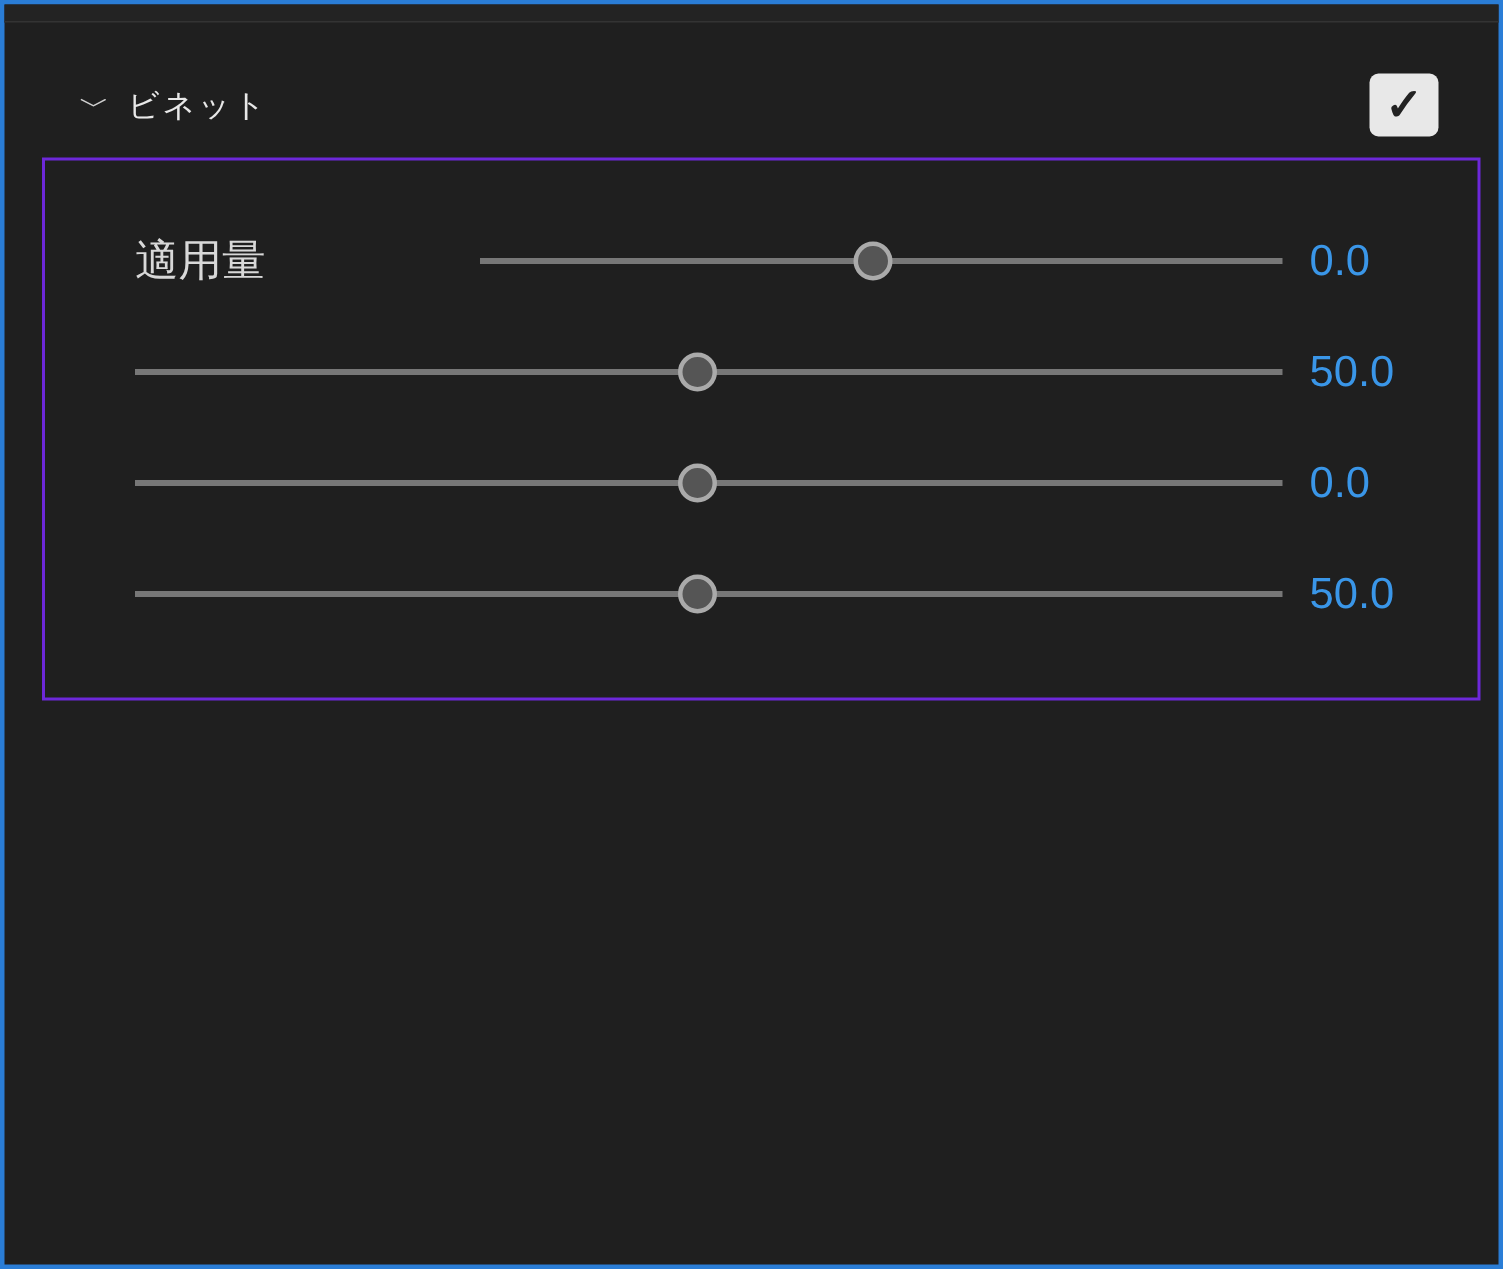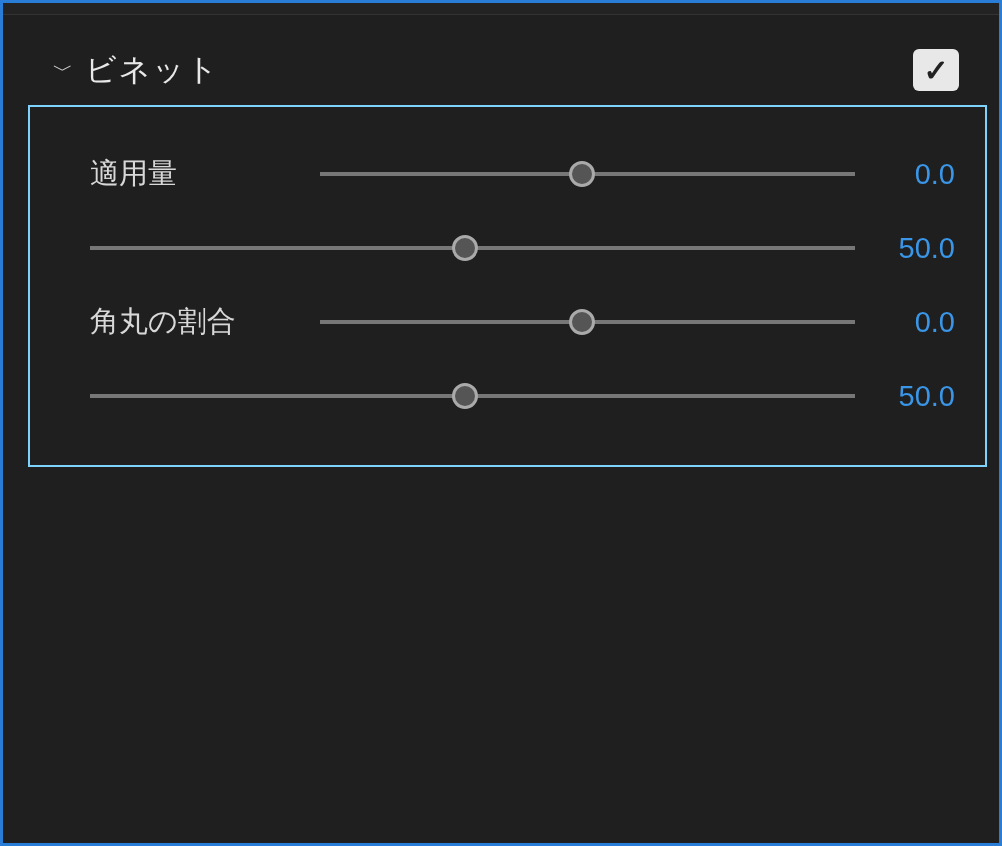--- a/index.html
+++ b/index.html
@@ -45,21 +45,21 @@
       align-items: center;
       gap: 12px;
     }
     .chevron-icon {
       color: #d0d0d0;
       font-size: 20px;
       user-select: none;
     }
     .section-title {
       color: #e8e8e8;
-      font-size: 31px;
+      font-size: 21px;
       font-weight: 400;
       letter-spacing: 2px;
     }
     .checkbox-wrapper {
       width: 46px;
       height: 42px;
       background: #e8e8e8;
       border-radius: 6px;
       display: flex;
       align-items: center;
@@ -70,21 +70,21 @@
       color: #222;
       font-size: 30px;
       font-weight: bold;
     }
     .sliders-container {
       position: absolute;
       top: 102px;
       left: 25px;
       right: 12px;
       height: 362px;
-      border: 2px solid #7dd3fc;
+      border: 2px solid #6d28d9;
       padding: 30px 30px 10px 60px;
     }
     .slider-row {
       display: flex;
       align-items: center;
       height: 74px;
       gap: 0;
     }
     .slider-label {
       color: #d8d8d8;
@@ -114,21 +114,21 @@
       border: 3px solid #aaa;
       left: 49%;
       top: 50%;
       transform: translate(-50%, -50%);
       cursor: pointer;
     }
     .slider-value {
       color: #3a96e8;
       font-size: 29px;
       width: 100px;
-      text-align: right;
+      text-align: left;
       flex-shrink: 0;
       padding-left: 18px;
       cursor: text;
     }
   </style>
 </head>
 <body>
 
 <div class="panel-container">
   <div class="top-border"></div>
@@ -156,21 +156,20 @@
 
     <div class="slider-row">
       <div class="slider-track-wrapper">
         <div class="slider-track"></div>
         <div class="slider-thumb"></div>
       </div>
       <div class="slider-value">50.0</div>
     </div>
 
     <div class="slider-row">
-      <div class="slider-label">角丸の割合</div>
       <div class="slider-track-wrapper">
         <div class="slider-track"></div>
         <div class="slider-thumb"></div>
       </div>
       <div class="slider-value">0.0</div>
     </div>
 
     <div class="slider-row">
       <div class="slider-track-wrapper">
         <div class="slider-track"></div>

